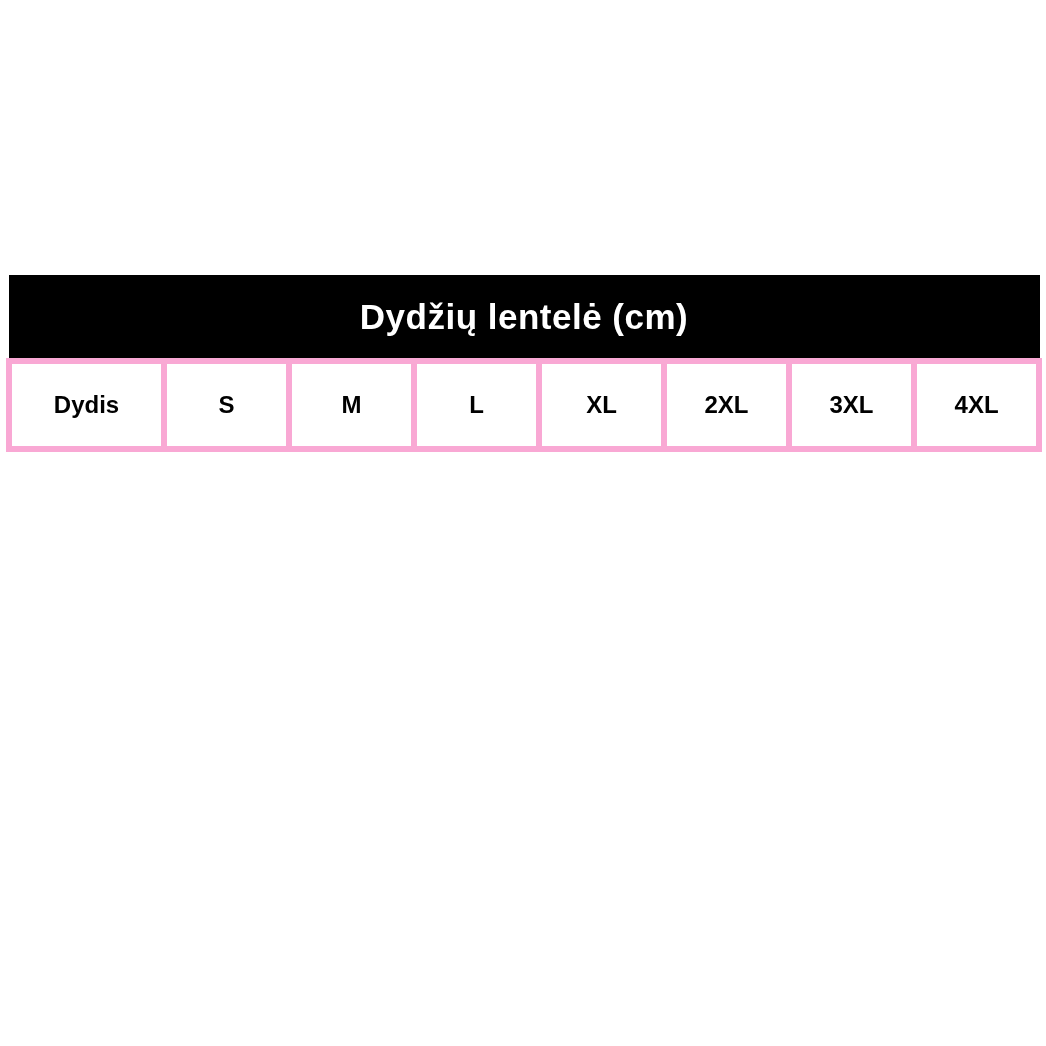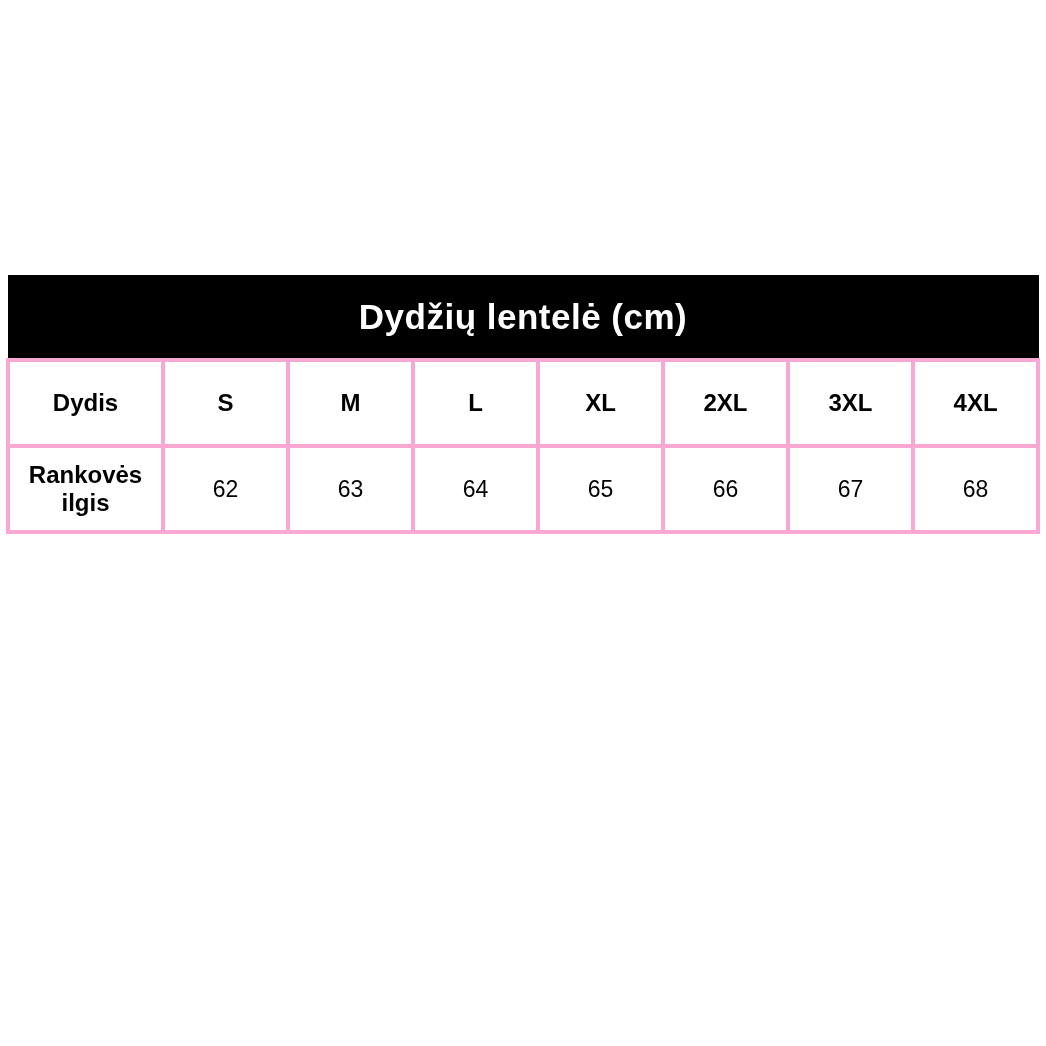--- a/index.html
+++ b/index.html
@@ -31,21 +31,21 @@
   }
 
   table.size-table {
     border-collapse: collapse;
     table-layout: fixed;
     width: 100%;
   }
 
   table.size-table td,
   table.size-table th {
-    border: 4px solid #f9a8d4;
+    border: 6px solid #f9a8d4;
     text-align: center;
     vertical-align: middle;
     font-size: 23px;
     font-weight: normal;
     padding: 0;
   }
 
   
   tr.title-row td {
     background: #000000;
@@ -108,27 +108,17 @@
           <td>M</td>
           <td>L</td>
           <td>XL</td>
           <td>2XL</td>
           <td>3XL</td>
           <td>4XL</td>
         </tr>
 
 
 
-        <tr class="data-row">
-          <td class="label-cell">Rankovės ilgis</td>
-          <td>62</td>
-          <td>63</td>
-          <td>64</td>
-          <td>65</td>
-          <td>66</td>
-          <td>67</td>
-          <td>68</td>
-        </tr>
 
       </tbody>
     </table>
   </div>
 </div>
 
 </body></html>

